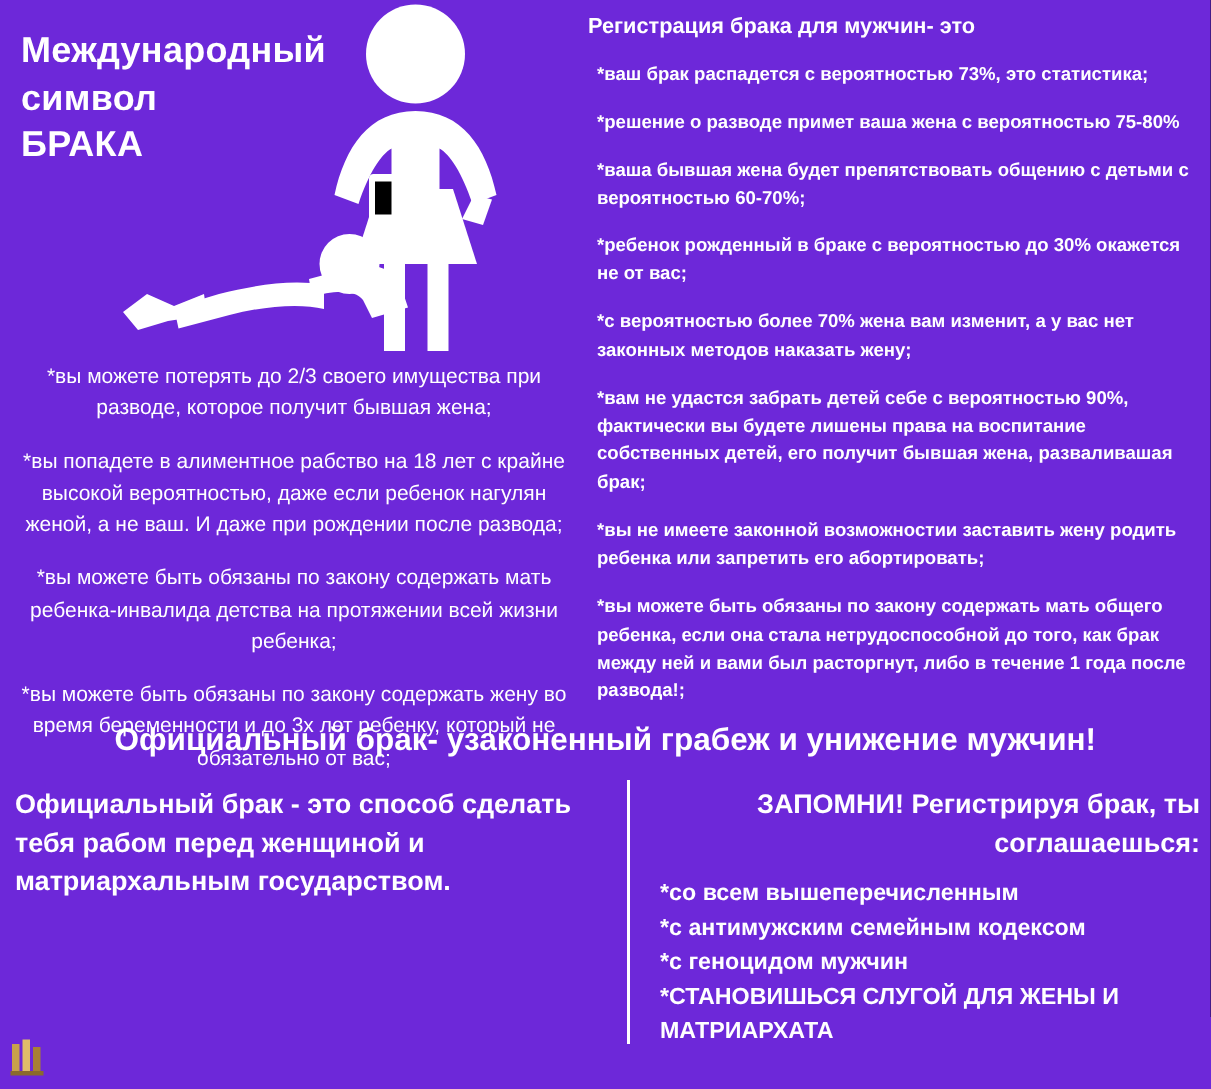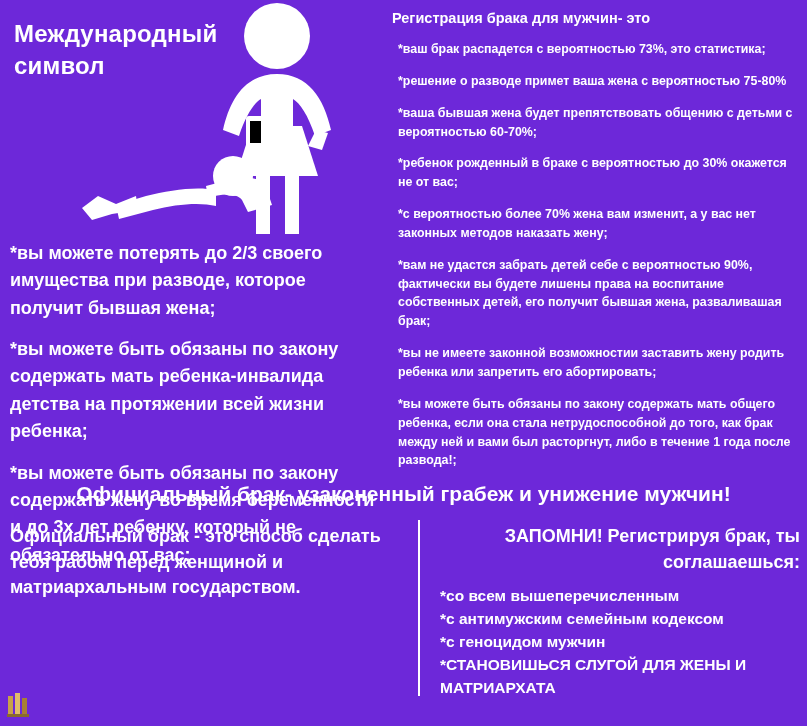--- a/index.html
+++ b/index.html
@@ -50,23 +50,24 @@
     top: 0px;
     width: 366px;
     height: 236px;
   }
 
   .left-text {
     position: absolute;
     left: 10px;
     top: 240px;
     width: 372px;
-    font-size: 18px;
+    font-size: 14px;
     line-height: 1.52;
-    font-weight: bold;
+    font-weight: normal;
+    text-align: center;
   }
   .left-text p {
     margin: 0 0 14px 0;
   }
 
   
   .right-col {
     position: absolute;
     left: 392px;
     top: 0;
@@ -164,20 +165,21 @@
 </head>
 <body>
 
 <div class="page">
 
   <div class="left-col">
 
     <div class="title">
       <span class="l1">Международный</span>
       <span class="l2">символ</span>
+      <span class="l3">БРАКА</span>
     </div>
 
     <div class="figure">
       <svg width="366" height="236" viewBox="0 0 366 236" xmlns="http://www.w3.org/2000/svg">
         <g fill="#ffffff">
 
           <circle cx="257" cy="36" r="33"></circle>
           <path d="M257 74 C 226 74 210 98 203 130 L 219 136 C 226 115 234 103 241 99 L 241 128 L 273 128 L 273 99 C 280 103 288 115 295 136 L 311 130 C 304 98 288 74 257 74 Z"></path>
 
           <path d="M232 126 L 282 126 L 298 176 L 216 176 Z"></path>
@@ -195,20 +197,21 @@
 
           <path d="M216 178 L 226 148 L 238 152 L 230 182 Z"></path>
           <rect x="226" y="116" width="19" height="34" rx="3"></rect>
           <rect x="230" y="121" width="11" height="22" fill="#000000"></rect>
         </g>
       </svg>
     </div>
 
     <div class="left-text">
       <p>*вы можете потерять до 2/3 своего имущества при разводе, которое получит бывшая жена;</p>
+      <p>*вы попадете в алиментное рабство на 18 лет с крайне высокой вероятностью, даже если ребенок нагулян женой, а не ваш. И даже при рождении после развода;</p>
       <p>*вы можете быть обязаны по закону содержать мать ребенка-инвалида детства на протяжении всей жизни ребенка;</p>
       <p>*вы можете быть обязаны по закону содержать жену во время беременности и до 3х лет ребенку, который не обязательно от вас;</p>
     </div>
   </div>
 
   <div class="right-col">
     <div class="right-head">Регистрация брака для мужчин- это</div>
     <div class="right-text">
       <p>*ваш брак распадется с вероятностью 73%, это статистика;</p>
       <p>*решение о разводе примет ваша жена с вероятностью 75-80%</p>

